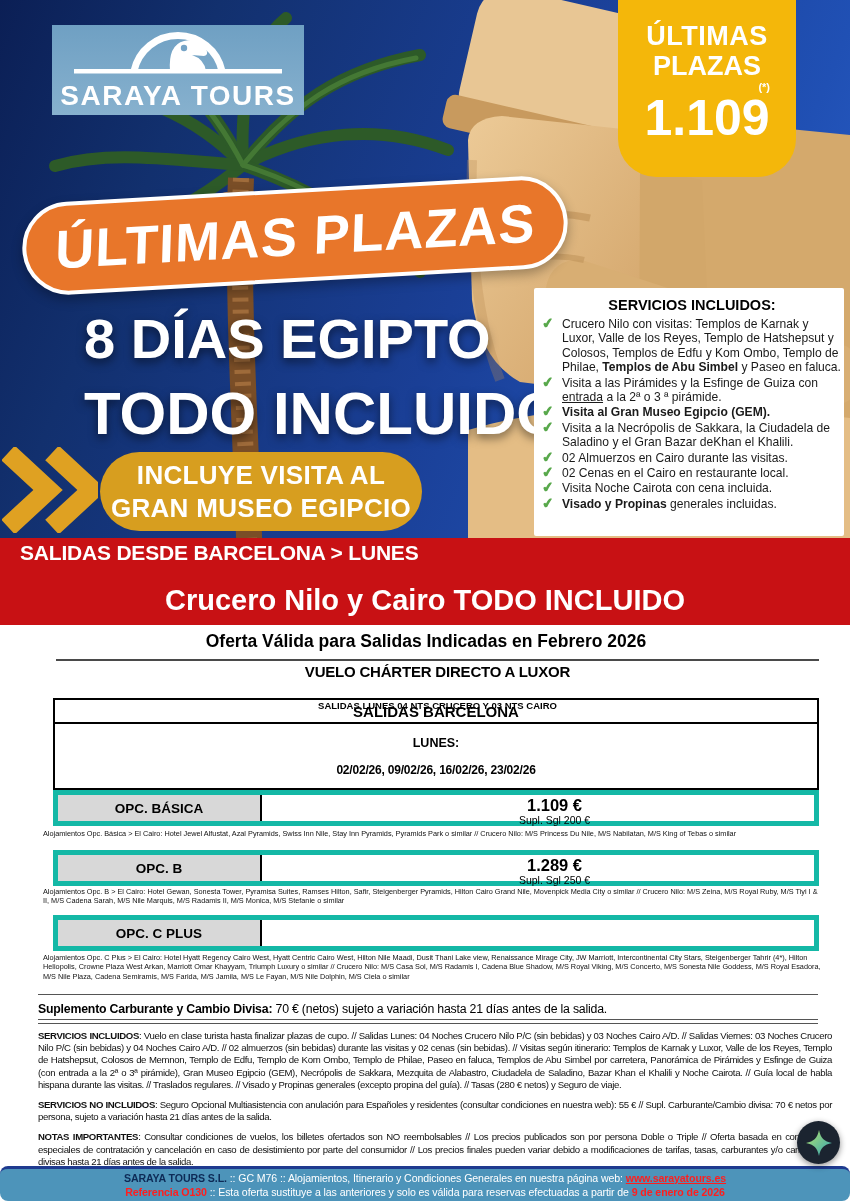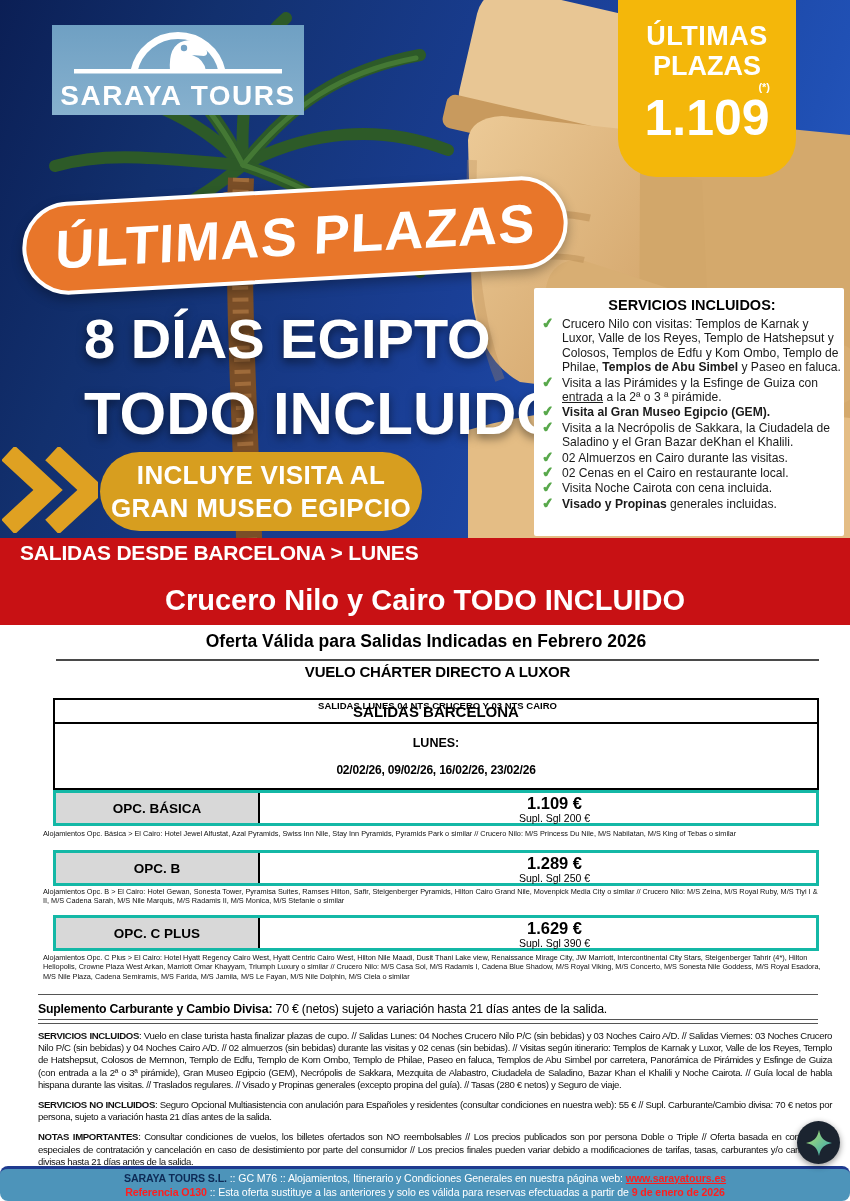--- a/index.html
+++ b/index.html
@@ -64,21 +64,21 @@
 
   .grid{position:absolute;top:73px;left:52px;width:766px;height:92px;border:2px solid #000;
         box-sizing:border-box;display:flex;}
   .g-left{width:202px;background:#D8D8D8;border-right:2px solid #000;display:flex;flex-direction:column;
           justify-content:center;text-align:center;font-weight:bold;font-size:12.5px;line-height:16px;}
   .g-right{flex:1;display:flex;flex-direction:column;text-align:center;font-weight:bold;}
   .g-colhead{font-size:15px;padding:3px 0 2px;border-bottom:2px solid #000;}
   .g-day{font-size:12.5px;margin-top:12px;}
   .g-dates{font-size:12px;margin-top:13px;letter-spacing:-.2px;}
 
-  .price-row{position:absolute;left:52px;width:766px;height:36px;border:3px solid #14b8a6;
+  .price-row{position:absolute;left:52px;width:766px;height:36px;border:5px solid #14b8a6;
              box-sizing:border-box;display:flex;background:#fff;gap:33px;}
   .row1{top:165px;} .row2{top:225px;} .row3{top:290px;}
   .pr-name{width:202px;background:#D8D8D8;border-right:2px solid #000;display:flex;align-items:center;
            justify-content:center;font-weight:bold;font-size:13.5px;}
   .pr-val{flex:1;text-align:center;padding-top:1px;}
   .pr-price{font-weight:bold;font-size:16.5px;line-height:19px;}
   .pr-supl{font-size:10.5px;line-height:11px;}
   .row-note{position:absolute;left:42px;width:778px;font-size:7.3px;line-height:9.4px;color:#111;}
   .note1{top:204px;} .note2{top:262px;} .note3{top:328px;}
 
@@ -241,24 +241,20 @@
       <div class="pr-name">OPC. B</div>
       <div class="pr-val">
         <div class="pr-price">1.289 €</div>
         <div class="pr-supl">Supl. Sgl 250 €</div>
       </div>
     </div>
     <div class="row-note note2">Alojamientos Opc. B &gt; El Cairo: Hotel Gewan, Sonesta Tower, Pyramisa Suites, Ramses Hilton, Safir, Steigenberger Pyramids, Hilton Cairo Grand Nile, Movenpick Media City o similar // Crucero Nilo: M/S Zeina, M/S Royal Ruby, M/S Tiyi I &amp; II, M/S Cadena Sarah, M/S Nile Marquis, M/S Radamis II, M/S Monica, M/S Stefanie o similar</div>
 
     <div class="price-row row3">
       <div class="pr-name">OPC. C PLUS</div>
-      <div class="pr-val">
-        <div class="pr-price">1.629 €</div>
-        <div class="pr-supl">Supl. Sgl 390 €</div>
-      </div>
     </div>
     <div class="row-note note3">Alojamientos Opc. C Plus &gt; El Cairo: Hotel Hyatt Regency Cairo West,  Hyatt Centric Cairo West, Hilton Nile Maadi, Dusit Thani Lake view, Renaissance Mirage City, JW Marriott, Intercontinental City Stars, Steigenberger Tahrir (4*), Hilton Heliopolis, Crowne Plaza West Arkan, Marriott Omar Khayyam, Triumph Luxury o similar // Crucero Nilo: M/S Casa Sol, M/S Radamis I, Cadena Blue Shadow, M/S Royal Viking, M/S Concerto, M/S Sonesta Nile Goddess, M/S Royal Esadora,  M/S Nile Plaza, Cadena Semiramis, M/S Farida, M/S Jamila, M/S Le Fayan, M/S Nile Dolphin, M/S Ciela o similar</div>
 
     <div class="rule-b"></div>
     <div class="supl-line">
       <b>Suplemento Carburante y Cambio Divisa:</b><span> 70 € (netos) sujeto a variación hasta 21 días antes de la salida.</span>
     </div>
     <div class="rule-c"></div>
 
     <div class="bottom-block">

